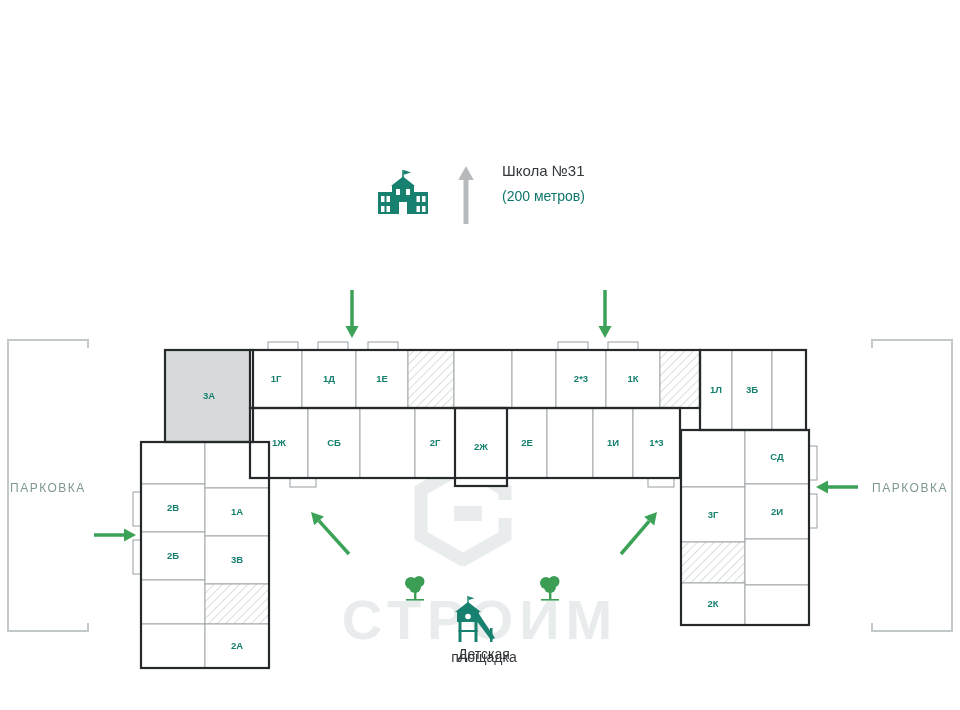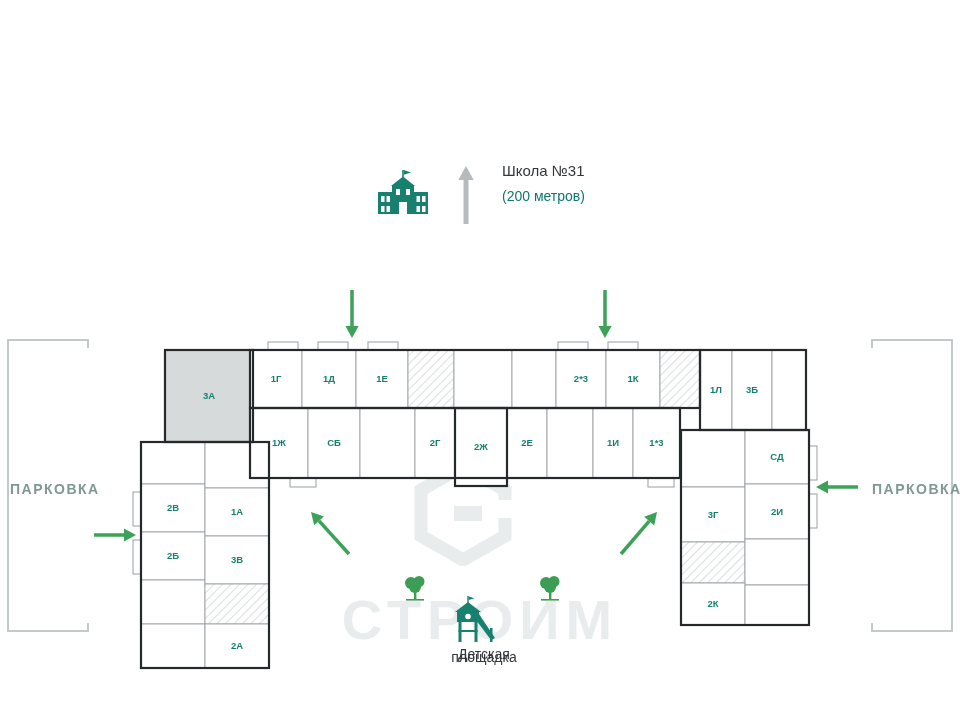--- a/index.html
+++ b/index.html
@@ -10,21 +10,21 @@
       color:#e9eced;letter-spacing:6px;font-size:56px;line-height:1;user-select:none;}
   .wm1{top:592px;}
   .wm2{top:652px;}
   #plan-svg{position:absolute;left:0;top:0;}
   .lbl{position:absolute;color:#33383b;}
   .school-line1{left:502px;top:162px;font-size:15px;}
   .school-line2{left:502px;top:188px;font-size:14px;color:#0f766e;}
   .pg-line{left:424px;width:120px;text-align:center;font-size:14px;}
   .pg1{top:646px;}
   .pg2{top:649px;}
-  .parking-label{position:absolute;font-size:14px;font-weight:bold;letter-spacing:1.5px;
+  .parking-label{position:absolute;font-size:12px;font-weight:normal;letter-spacing:1.5px;
       color:#7e9894;text-align:center;}
   .pk-left{left:10px;top:481px;width:72px;}
   .pk-right{left:872px;top:481px;width:76px;}
   .teal{fill:#17806f;}
 </style>
 </head>
 <body>
 
 <div id="stage">
 

